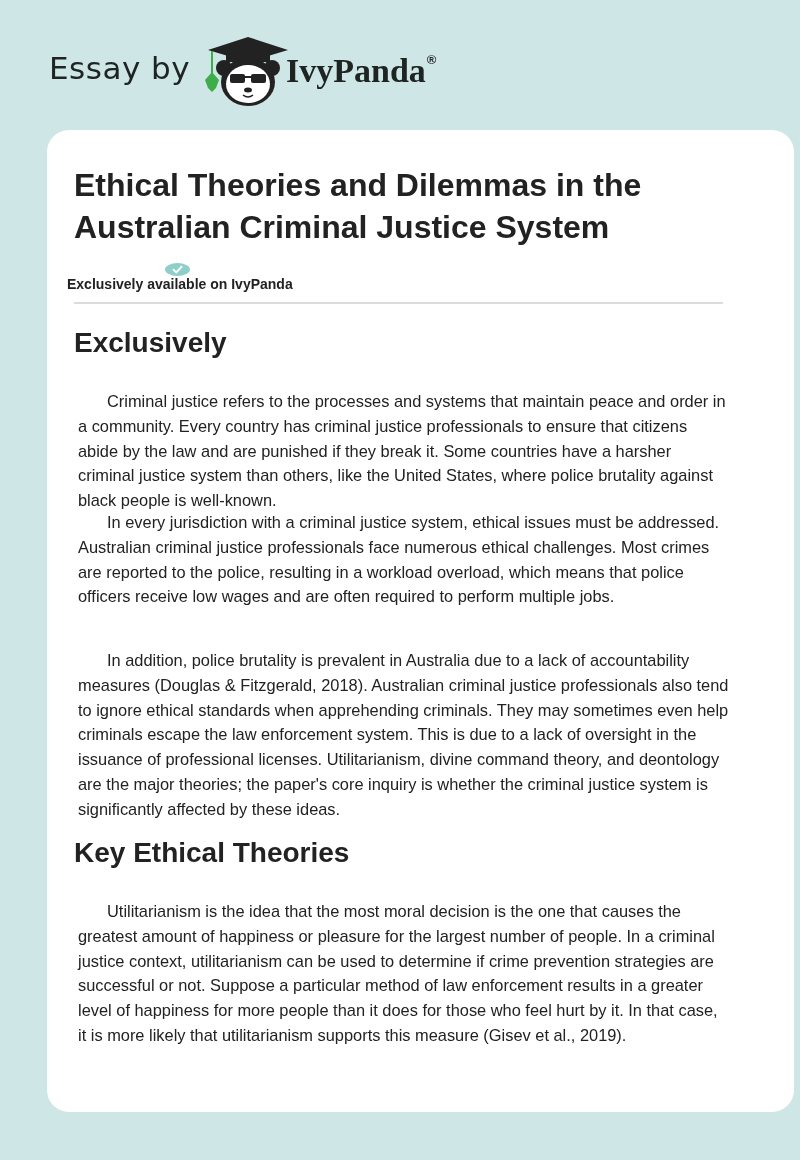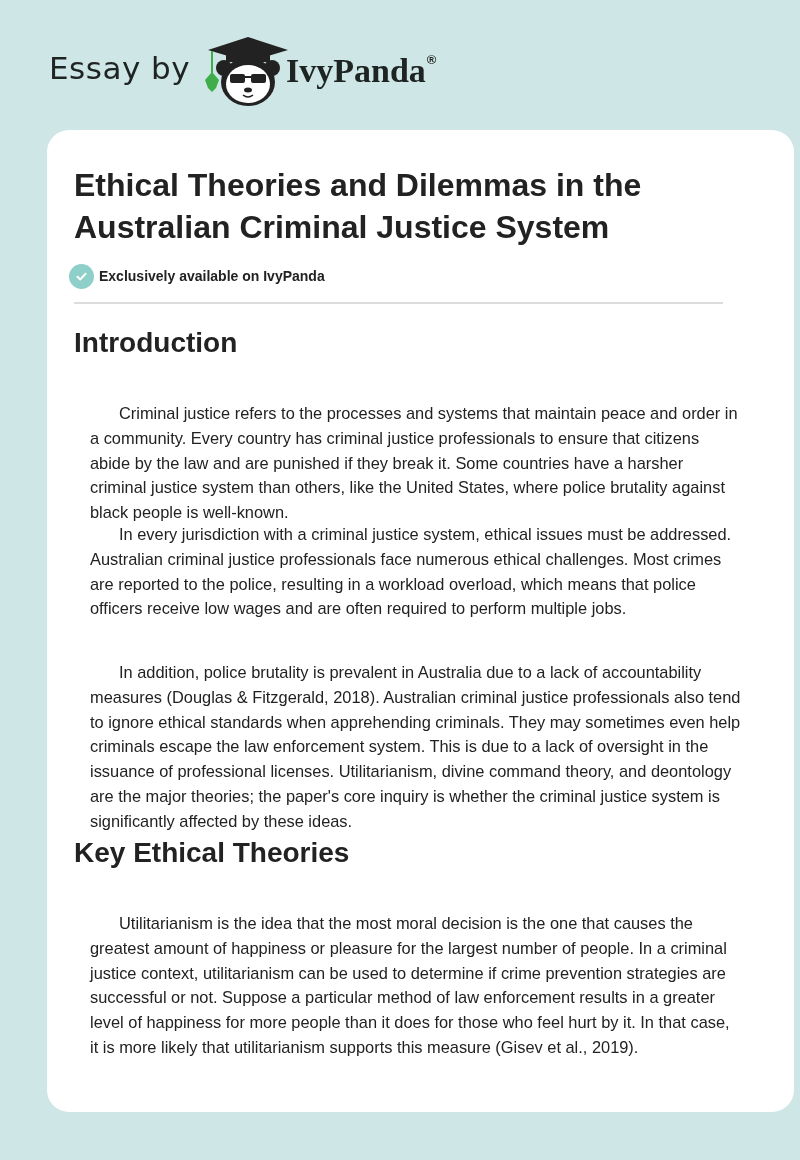--- a/index.html
+++ b/index.html
@@ -28,33 +28,33 @@
   .card {
     position: absolute; left: 47px; top: 130px;
     width: 701px; height: 982px;
     background: #ffffff; border-radius: 22px; padding-left: 46px;
   }
   .title {
     position: absolute; left: 27px; top: 34px; width: 640px;
     margin: 0; font-size: 32px; font-weight: bold; line-height: 42px;
     color: #222222;
   }
-  .badge { position: absolute; left: 22px; top: 133px; height: 26px; display: flex; align-items: center; }
+  .badge { position: absolute; left: 15px; top: 133px; height: 26px; display: flex; align-items: center; flex-direction: column; }
   .check-circle {
     width: 25px; height: 25px; border-radius: 50%;
     background: #8fcfc9; display: flex; align-items: center; justify-content: center;
   }
   .badge-text { margin-left: 5px; font-size: 14px; font-weight: bold; color: #222; }
   .divider { position: absolute; left: 27px; top: 172px; width: 649px; height: 2px; background: #dcdcdc; }
   .h2 {
     position: absolute; left: 27px; margin: 0;
     font-size: 28px; font-weight: bold; color: #222; line-height: 34px;
   }
   .para {
-    position: absolute; left: 27px; width: 652px; margin: 16px;
+    position: absolute; left: 27px; width: 652px; margin: 4px;
     font-size: 16.4px; line-height: 24.8px; color: #222;
     text-indent: 29px;
   }
 </style>
 </head>
 <body>
 
 <div class="header">
   <span class="essay-by">Essay by</span>
   <svg class="logo-icon" viewBox="0 0 90 72">
@@ -87,21 +87,21 @@
     <span class="check-circle">
       <svg width="13" height="13" viewBox="0 0 13 13">
           <path d="M2.5,6.8 L5.3,9.4 L10.6,3.8" stroke="#fff" stroke-width="2" fill="none" stroke-linecap="round" stroke-linejoin="round"></path>
         </svg>
     </span>
     <span class="badge-text">Exclusively available on IvyPanda</span>
   </div>
 
   <div class="divider"></div>
 
-  <h2 class="h2" style="top:196px">Introduction</h2>
+  <h2 class="h2" style="top:196px">Exclusively</h2>
 
   <p class="para" style="top:255px">Criminal justice refers to the processes and systems that maintain peace and order in a community. Every country has criminal justice professionals to ensure that citizens abide by the law and are punished if they break it. Some countries have a harsher criminal justice system than others, like the United States, where police brutality against black people is well-known.</p>
   <p class="para" style="top:376px">In every jurisdiction with a criminal justice system, ethical issues must be addressed. Australian criminal justice professionals face numerous ethical challenges. Most crimes are reported to the police, resulting in a workload overload, which means that police officers receive low wages and are often required to perform multiple jobs.</p>
   <p class="para" style="top:514px">In addition, police brutality is prevalent in Australia due to a lack of accountability measures (Douglas &amp; Fitzgerald, 2018). Australian criminal justice professionals also tend to ignore ethical standards when apprehending criminals. They may sometimes even help criminals escape the law enforcement system. This is due to a lack of oversight in the issuance of professional licenses. Utilitarianism, divine command theory, and deontology are the major theories; the paper's core inquiry is whether the criminal justice system is significantly affected by these ideas.</p>
 
   <h2 class="h2" style="top:706px">Key Ethical Theories</h2>
 
   <p class="para" style="top:765px">Utilitarianism is the idea that the most moral decision is the one that causes the greatest amount of happiness or pleasure for the largest number of people. In a criminal justice context, utilitarianism can be used to determine if crime prevention strategies are successful or not. Suppose a particular method of law enforcement results in a greater level of happiness for more people than it does for those who feel hurt by it. In that case, it is more likely that utilitarianism supports this measure (Gisev et al., 2019).</p>
 </div>
 

